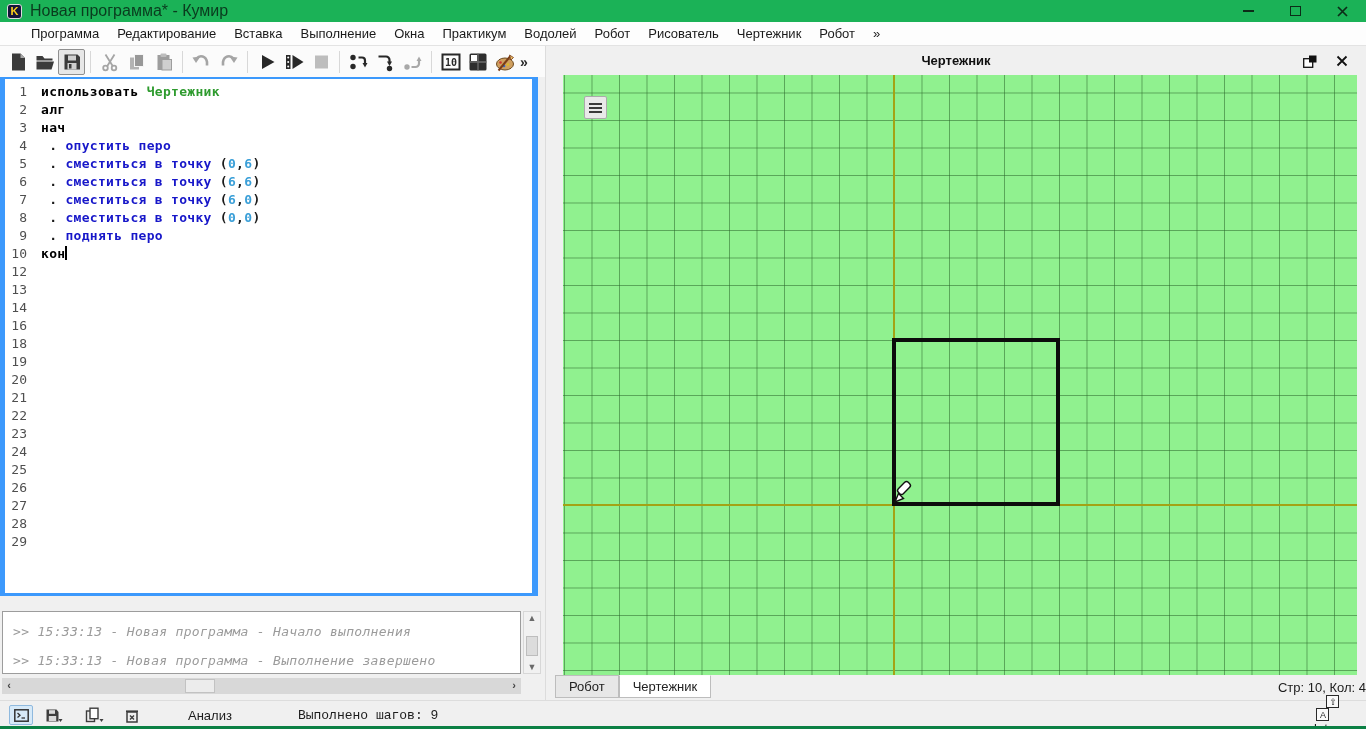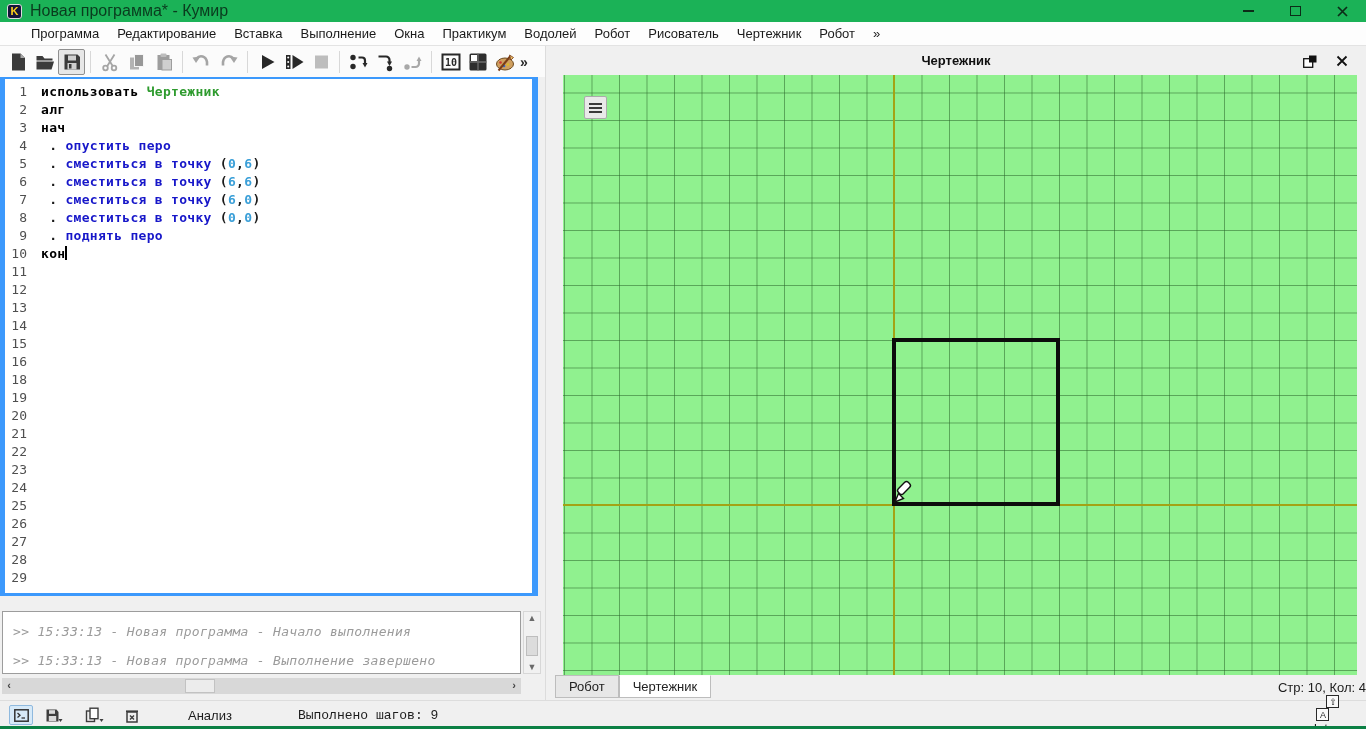--- a/index.html
+++ b/index.html
@@ -313,37 +313,29 @@
     </div>
     <div class="line">
       <span class="ln">9</span>
       <span class="code"><span class="p"> . </span><span class="b">поднять перо</span></span>
     </div>
     <div class="line">
       <span class="ln">10</span>
       <span class="code"><span class="k">кон</span><span class="caret"></span></span>
     </div>
     <div class="line">
-      <span class="ln">11</span>
-      <span class="code"></span>
-    </div>
-    <div class="line">
       <span class="ln">12</span>
       <span class="code"></span>
     </div>
     <div class="line">
       <span class="ln">13</span>
       <span class="code"></span>
     </div>
     <div class="line">
       <span class="ln">14</span>
-      <span class="code"></span>
-    </div>
-    <div class="line">
-      <span class="ln">15</span>
       <span class="code"></span>
     </div>
     <div class="line">
       <span class="ln">16</span>
       <span class="code"></span>
     </div>
     <div class="line">
       <span class="ln">18</span>
       <span class="code"></span>
     </div>

